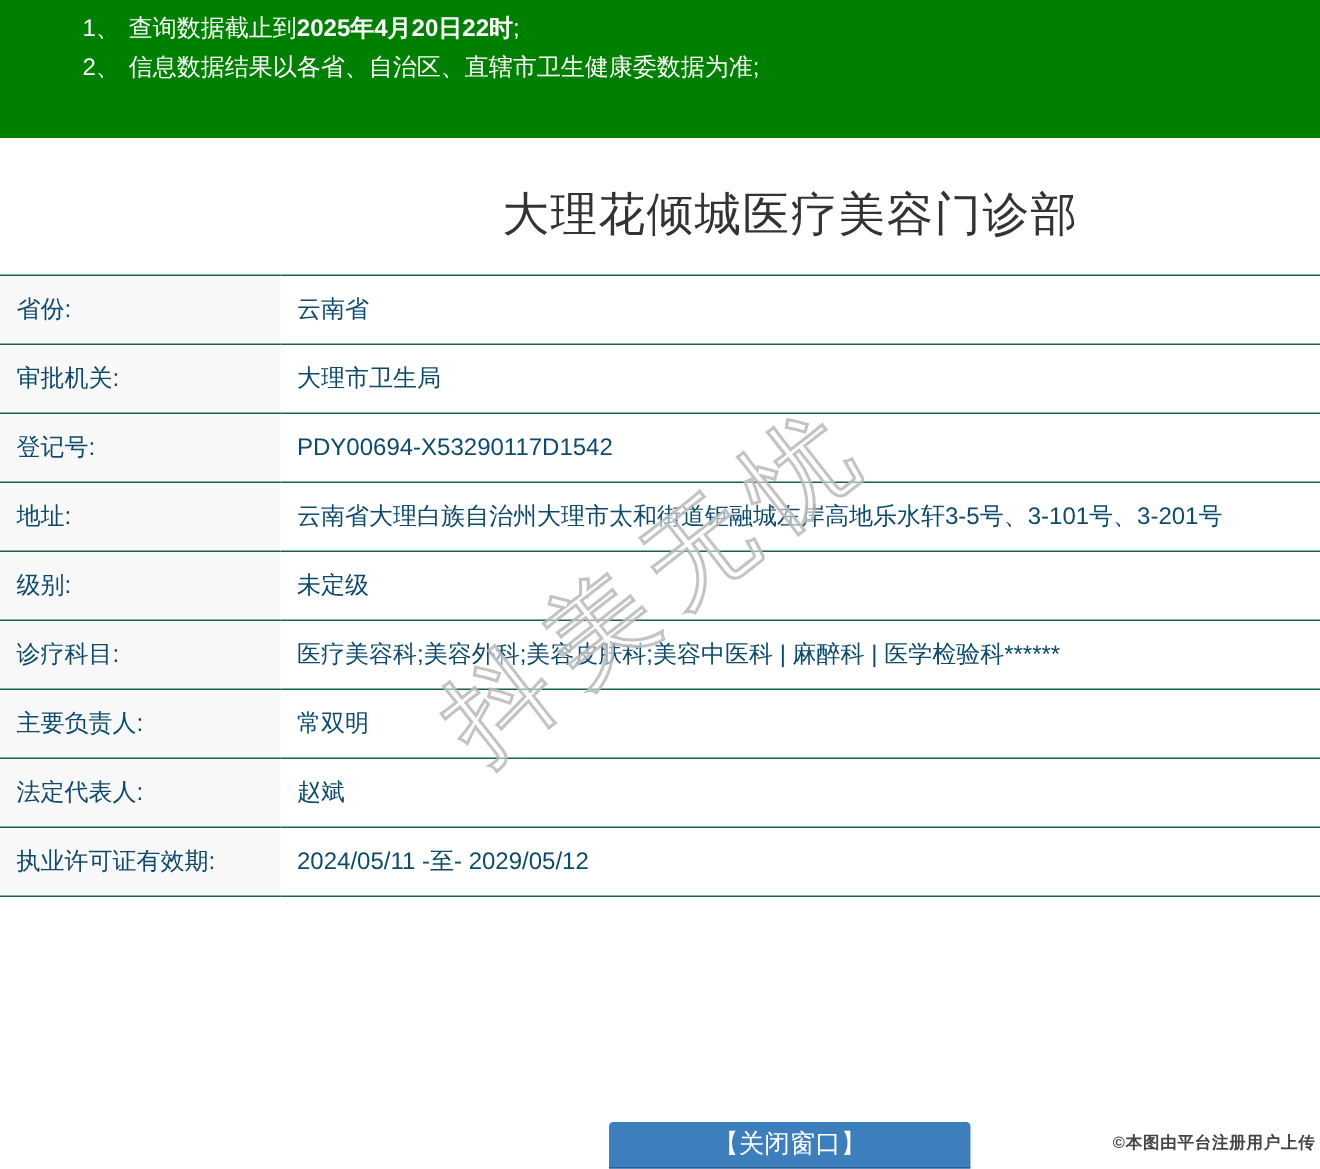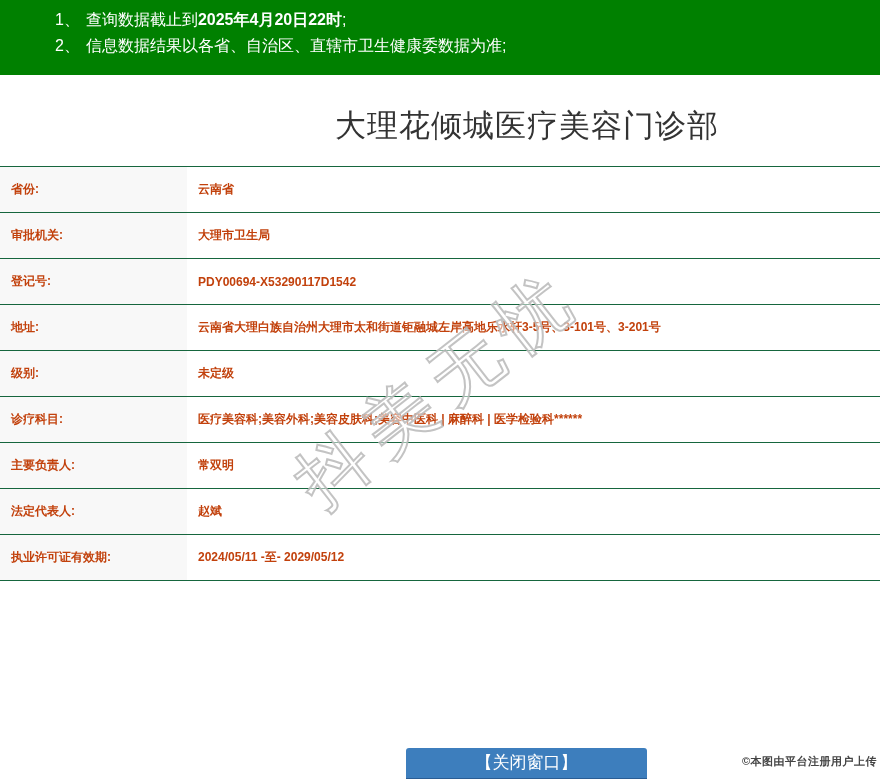--- a/index.html
+++ b/index.html
@@ -4,21 +4,21 @@
 <style>
   html,body{margin:0;padding:0;}
   body{
     width:880px;height:779px;overflow:hidden;position:relative;
     background:#ffffff;
     font-family:"Liberation Sans","DejaVu Sans",sans-serif;
     -webkit-font-smoothing:antialiased;
   }
   
   .notice{
-    width:880px;height:75px;background:#008000;color:#ffffff;
+    width:880px;height:92px;background:#008000;color:#ffffff;
     box-sizing:border-box;padding:7px 10px 0 55px;
   }
   .notice-line{
     font-size:16px;line-height:26px;white-space:nowrap;font-weight:400;
   }
   .notice-line .num{margin-right:6px;}
   .notice-line .b{font-weight:700;}
   
   .page-title{
     margin-top:33px;
@@ -27,22 +27,22 @@
     font-size:31px;line-height:36px;color:#333333;font-weight:400;
     letter-spacing:1px;
   }
   
   .info-table{
     width:880px;border-collapse:collapse;margin-top:22px;table-layout:fixed;
   }
   .info-table tr{height:46px;}
   .info-table td{
     border-top:1px solid #16663e;
-    font-size:12px;color:#c2410c;vertical-align:middle;
-    overflow:hidden;white-space:nowrap;font-weight:bold;
+    font-size:16px;color:#0c4a6e;vertical-align:middle;
+    overflow:hidden;white-space:nowrap;
   }
   .info-table tr:last-child td{border-bottom:1px solid #16663e;margin-left:44px;}
   .info-table td.lbl{
     width:187px;background:#f8f8f8;padding-left:11px;box-sizing:border-box;
   }
   .info-table td.val{padding-left:11px;}
   
   .watermark{
     position:absolute;left:238px;top:348px;width:400px;height:80px;
     line-height:80px;text-align:center;

